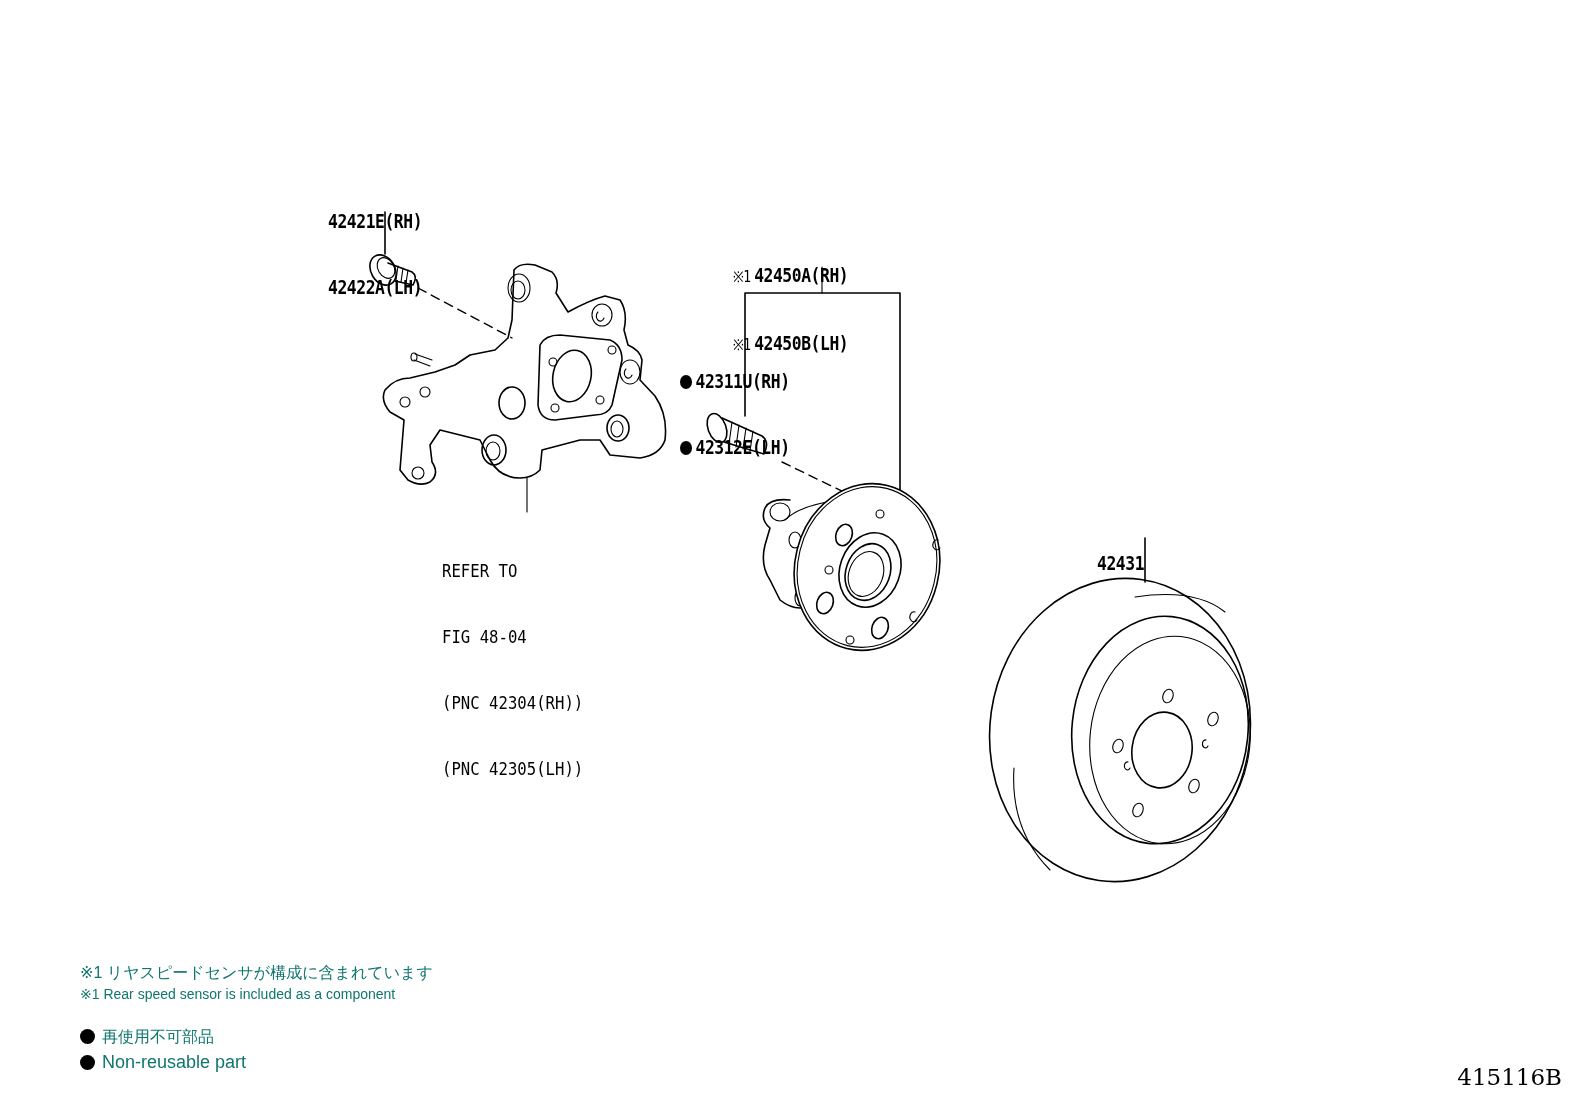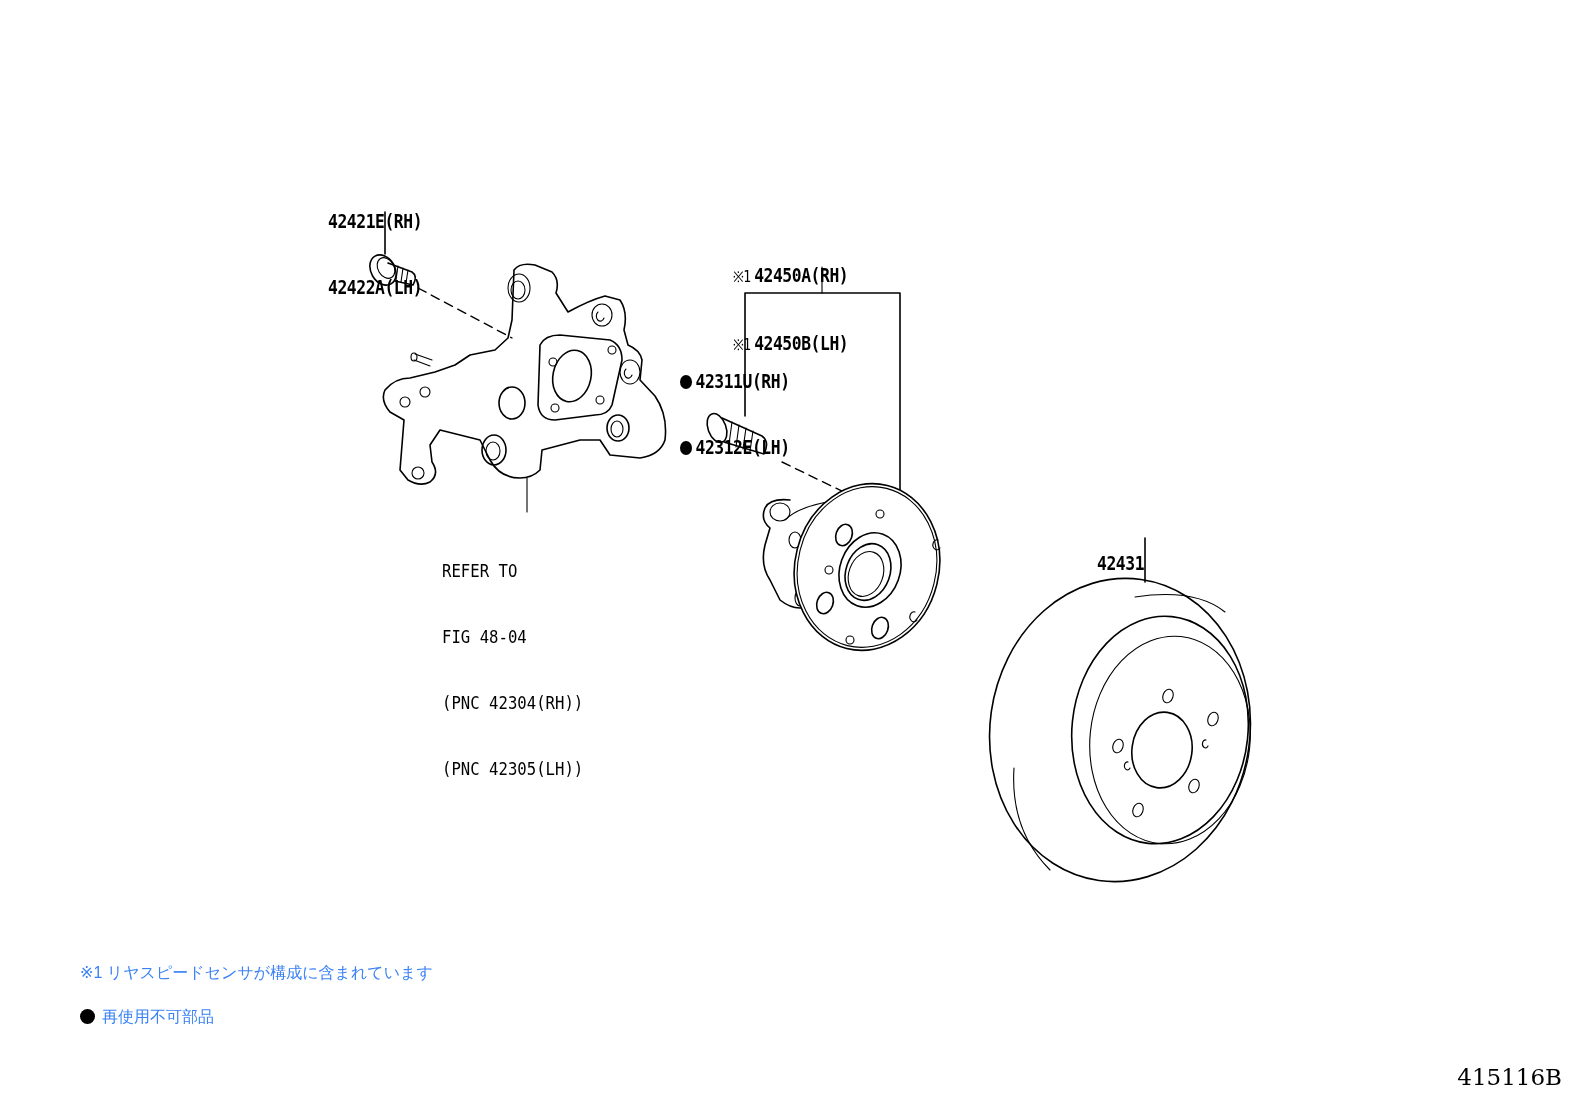--- a/index.html
+++ b/index.html
@@ -1,21 +1,21 @@
 <!DOCTYPE html>
 <html><head>
 <meta charset="utf-8">
 <style>
   html, body { margin:0; padding:0; background:#ffffff; }
   body { width:1592px; height:1099px; position:relative; overflow:hidden; font-family:"DejaVu Sans Mono","Liberation Mono",monospace; color:#000; }
   .lbl { position:absolute; font-family:"DejaVu Sans Mono","Liberation Mono",monospace; font-size:19px; font-weight:bold; line-height:22px; letter-spacing:-0.5px; white-space:pre; transform:scaleX(0.86); transform-origin:left top; }
   .lbl .ref { font-weight:normal; font-size:15px; margin-right:4px; }
   .lbl .dot { display:inline-block; width:14px; height:14px; border-radius:50%; background:#000; margin-right:4px; vertical-align:-1px; }
   .refer { position:absolute; font-family:"DejaVu Sans Mono","Liberation Mono",monospace; font-size:17px; line-height:22px; white-space:pre; transform:scaleX(0.92); transform-origin:left top; }
-  .legend { position:absolute; left:80px; font-family:"Liberation Sans","DejaVu Sans",sans-serif; color:#3b82f6; }
+  .legend { position:absolute; left:80px; font-family:"Liberation Sans","DejaVu Sans",sans-serif; color:#0f766e; }
   .legend .row { white-space:nowrap; }
   .legend .dot { display:inline-block; width:15px; height:15px; border-radius:50%; background:#000; margin-right:7px; vertical-align:-2px; }
   .figno { position:absolute; right:30px; bottom:9px; font-family:"DejaVu Serif","Liberation Serif",serif; font-size:23px; }
   svg.art { position:absolute; left:0; top:0; }
   svg.art * { fill:none; stroke:#000; stroke-width:1.6; stroke-linejoin:round; stroke-linecap:round; }
   svg.art .thin { stroke-width:1.1; }
   svg.art .dash { stroke-dasharray:9 6; stroke-width:1.4; }
   svg.art .fillw { fill:#fff; }
 </style>
 </head>
@@ -155,18 +155,22 @@
 
 <div class="refer" style="left:442px; top:516px;">
   <div>REFER TO</div>
   <div>FIG 48-04</div>
   <div>(PNC 42304(RH))</div>
   <div>(PNC 42305(LH))</div>
 </div>
 
 <div class="legend" style="top:962px;">
   <div class="row" style="font-size:16px; line-height:22px;">※1 リヤスピードセンサが構成に含まれています</div>
+  <div class="row" style="font-size:14px; line-height:20px;">※1 Rear speed sensor is included as a component</div>
   <div class="row" style="font-size:16px; line-height:24px; margin-top:21px;">
     <span class="dot"></span><span>再使用不可部品</span>
+  </div>
+  <div class="row" style="font-size:18px; line-height:26px;">
+    <span class="dot"></span><span>Non-reusable part</span>
   </div>
 </div>
 
 <div class="figno">415116B</div>
 
 </body></html>

